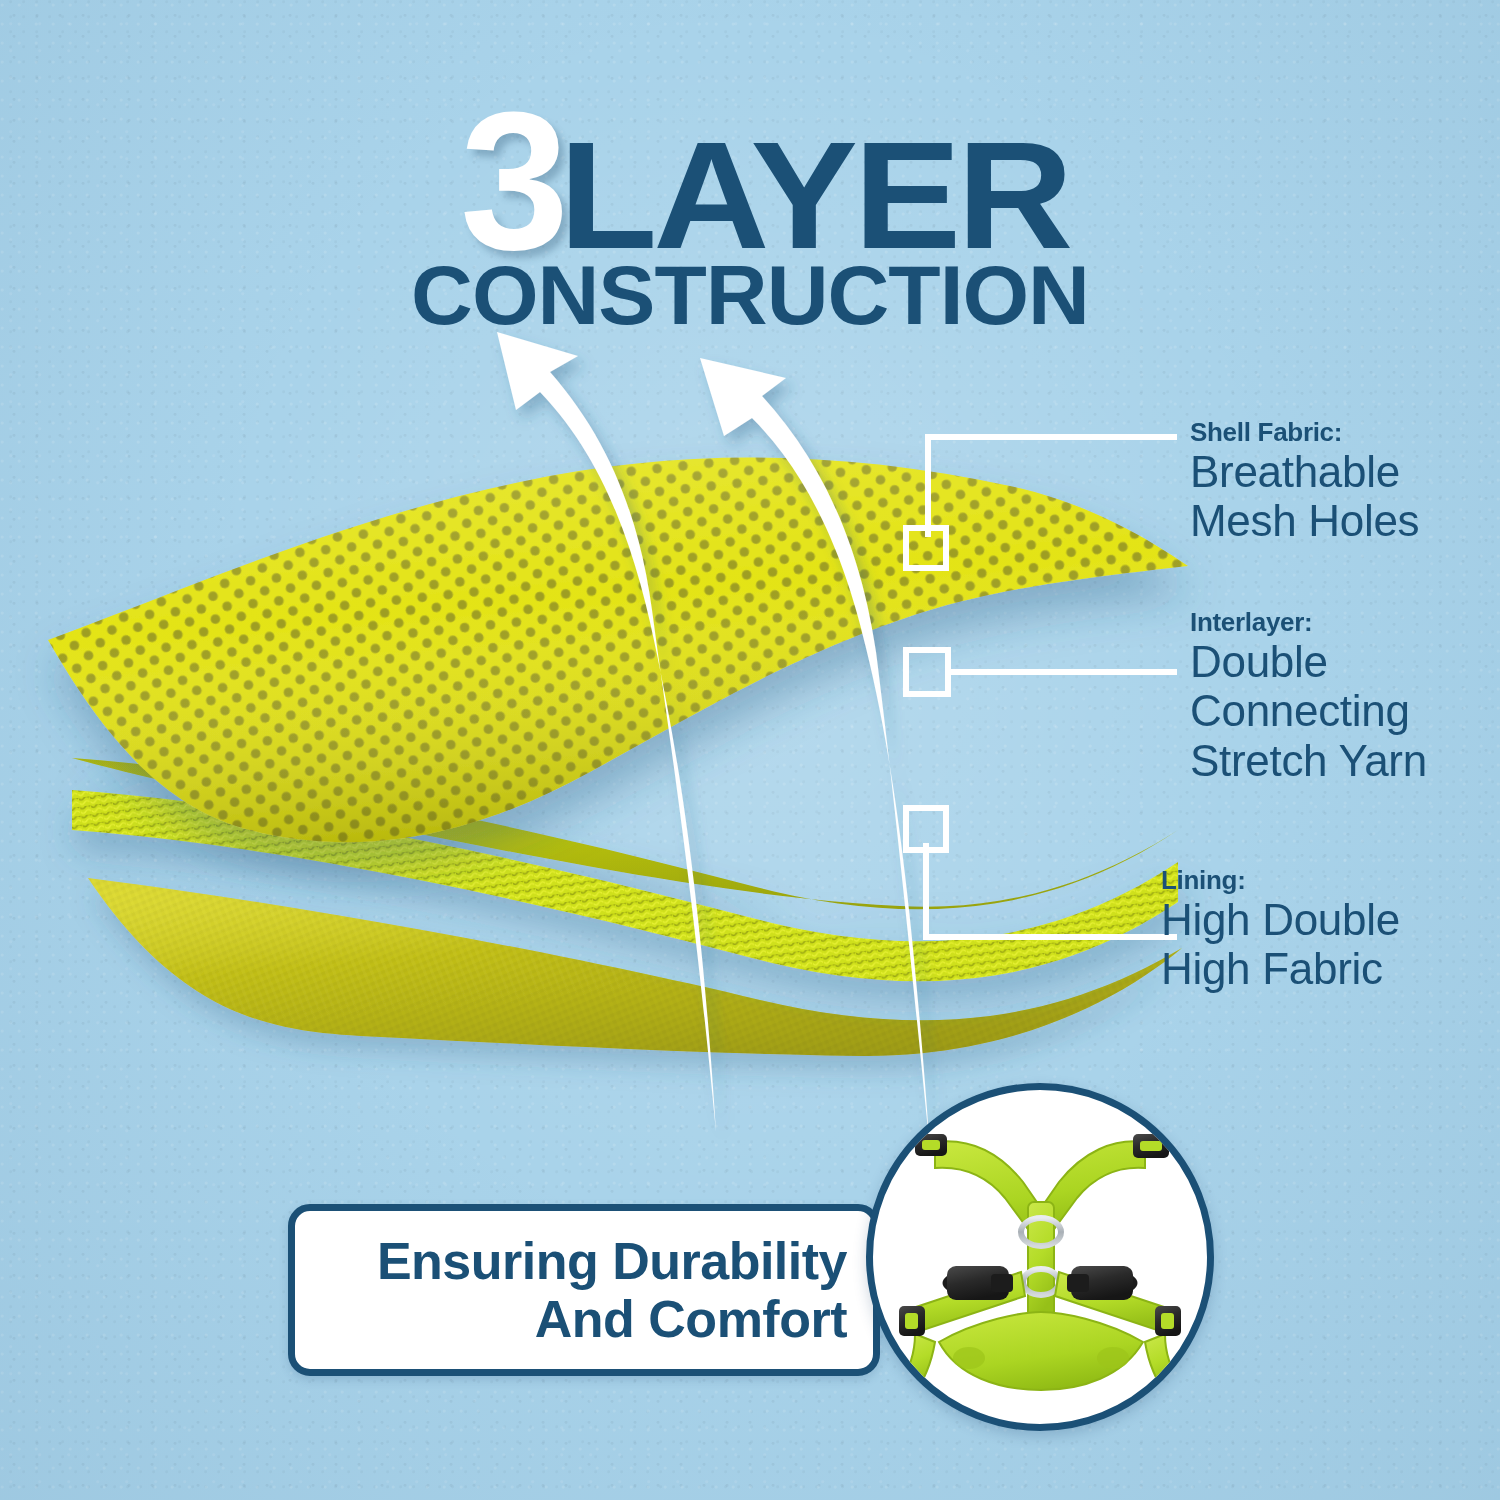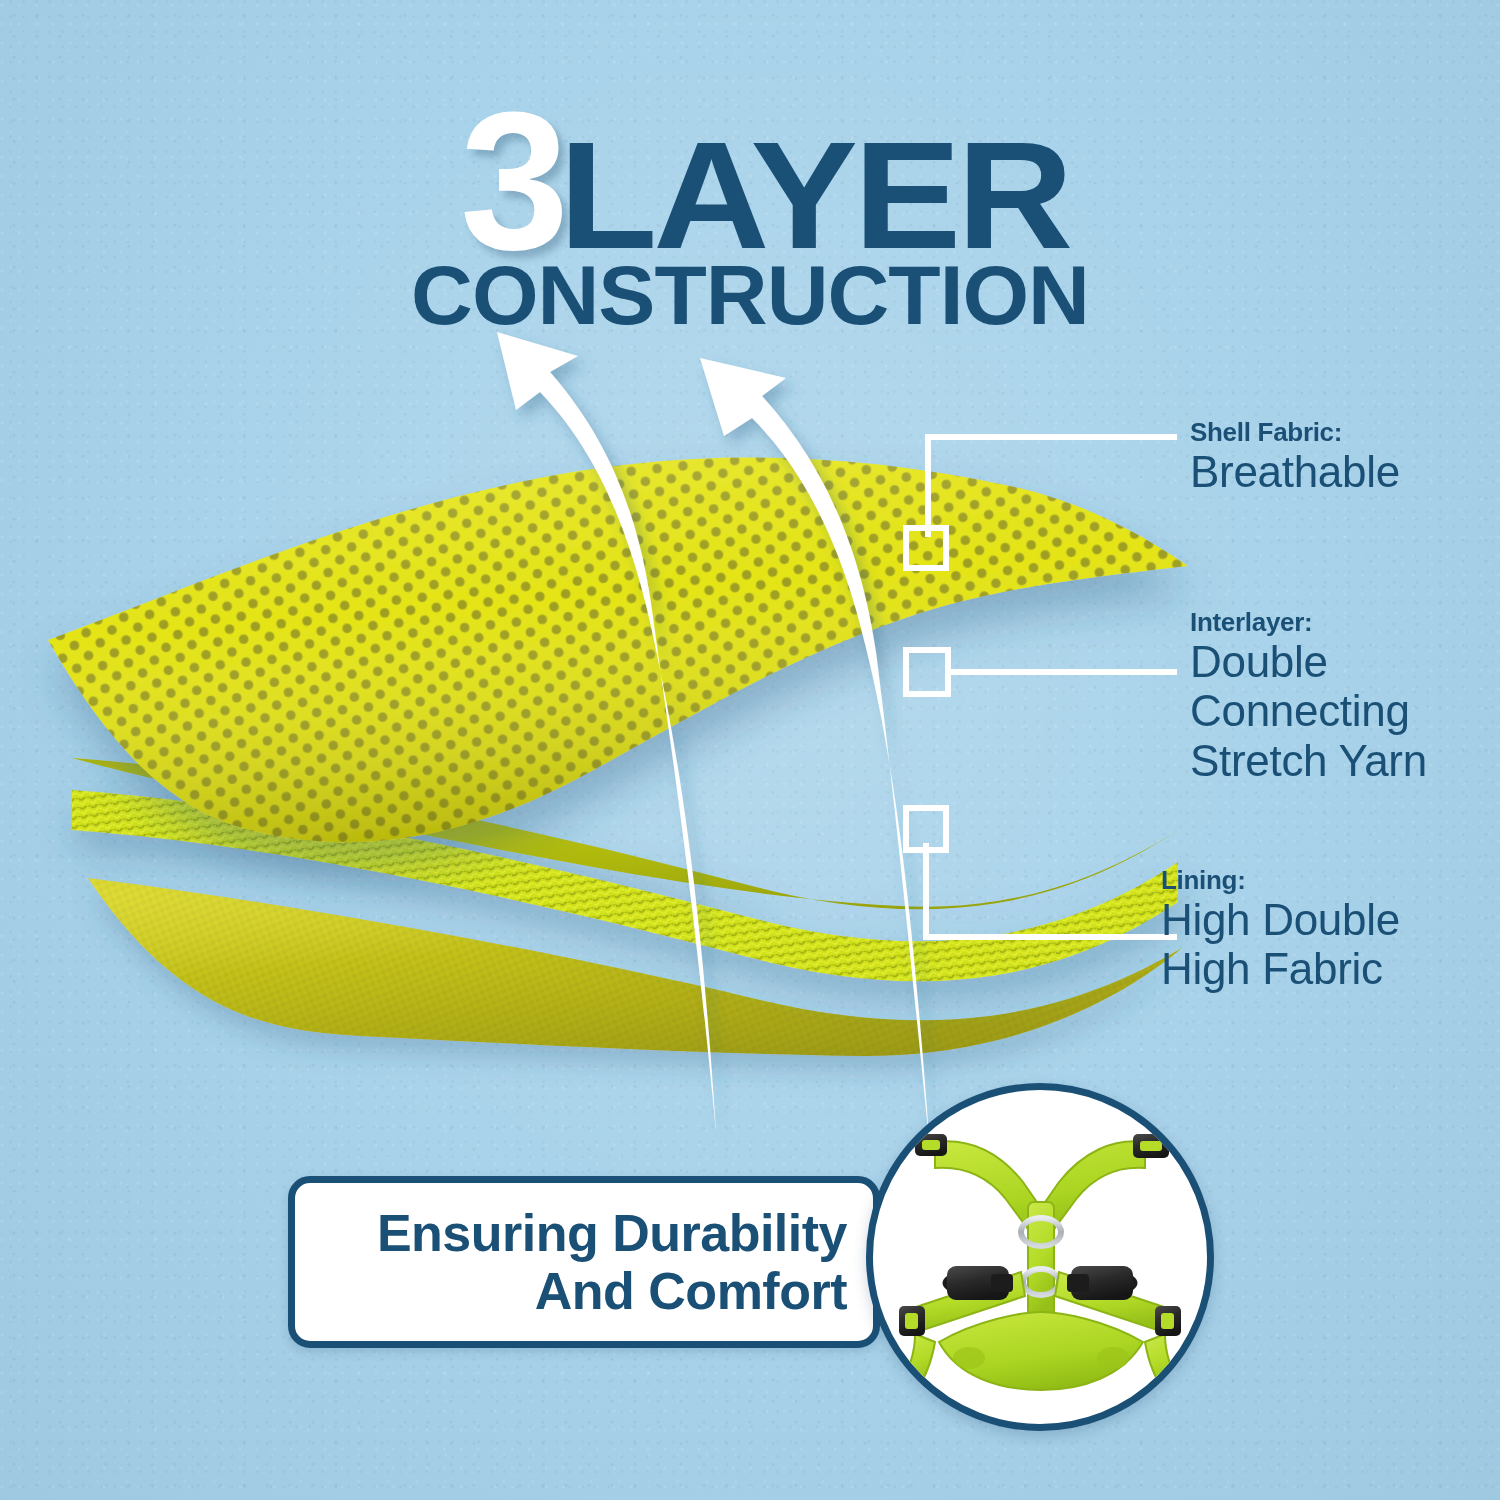--- a/index.html
+++ b/index.html
@@ -64,21 +64,21 @@
     font-family:"Liberation Sans", sans-serif;
   }
   .callout .c-title{font-size:26px;font-weight:bold;line-height:1.12;letter-spacing:-.3px;}
   .callout .c-body{font-size:44px;font-weight:normal;line-height:1.12;letter-spacing:-.3px;}
   #callout-shell{left:1190px;top:418px;}
   #callout-inter{left:1190px;top:608px;}
   #callout-lining{left:1161px;top:866px;}
 
   
   .banner{
-    position:absolute;left:288px;top:1176px;width:592px;height:172px;
+    position:absolute;left:288px;top:1204px;width:592px;height:172px;
     background:#ffffff;border:7px solid #1b5076;border-radius:22px;
     box-sizing:border-box;
     box-shadow:0 4px 10px rgba(40,80,120,.18);
     display:flex;align-items:center;justify-content:flex-end;
     padding-right:26px;
   }
   .banner-text{
     text-align:right;color:#1b5076;font-weight:bold;
     font-size:52px;line-height:1.12;letter-spacing:-.5px;
     font-family:"Liberation Sans", sans-serif;
@@ -226,20 +226,21 @@
     <g fill="none" stroke="#ffffff" stroke-width="6">
       <rect x="906" y="528" width="40" height="40"></rect>
       <rect x="906" y="650" width="42" height="44"></rect>
       <rect x="906" y="808" width="40" height="42"></rect>
     </g>
   </svg>
 
   <div class="callout" id="callout-shell">
     <div class="c-title">Shell Fabric:</div>
     <div class="c-body">Breathable</div>
+    <div class="c-body">Mesh Holes</div>
   </div>
 
   <div class="callout" id="callout-inter">
     <div class="c-title">Interlayer:</div>
     <div class="c-body">Double</div>
     <div class="c-body">Connecting</div>
     <div class="c-body">Stretch Yarn</div>
   </div>
 
   <div class="callout" id="callout-lining">

